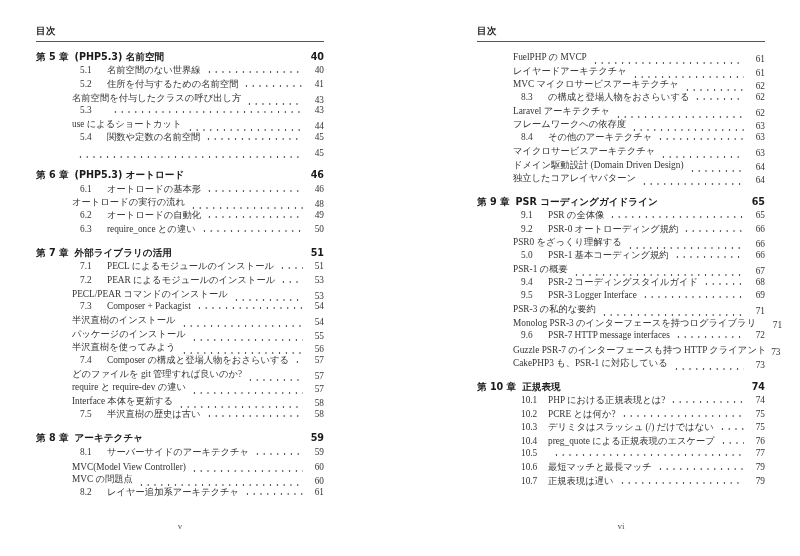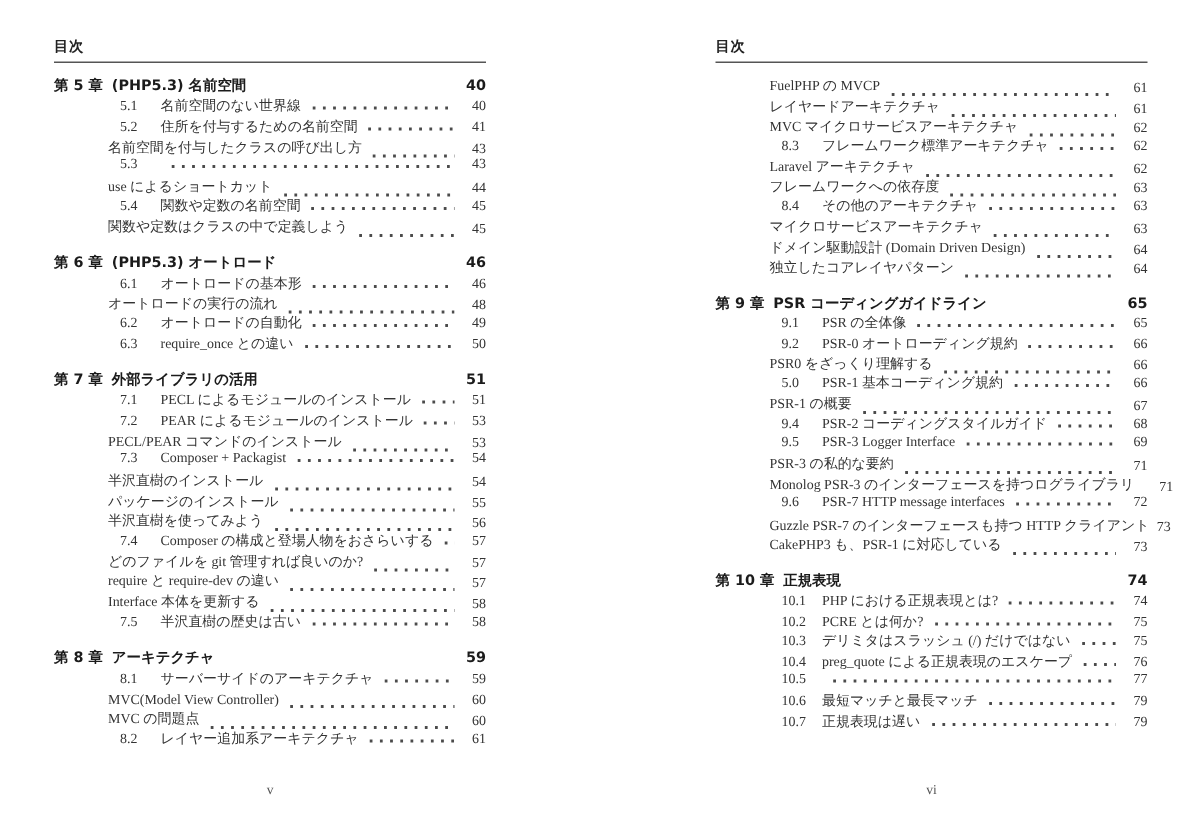--- a/index.html
+++ b/index.html
@@ -86,21 +86,20 @@
           <span class="dots"></span>
           <span class="pg">44</span>
         </div>
         <div class="row section">
           <span class="num">5.4</span>
           <span class="title">関数や定数の名前空間</span>
           <span class="dots"></span>
           <span class="pg">45</span>
         </div>
         <div class="row sub">
-          <span class="title">関数や定数はクラスの中で定義しよう</span>
           <span class="dots"></span>
           <span class="pg">45</span>
         </div>
         <div class="row chapter">
           <span class="ch-label">第 6 章</span>
           <span class="title">(PHP5.3) オートロード</span>
           <span class="fill"></span>
           <span class="pg">46</span>
         </div>
         <div class="row section">
@@ -241,21 +240,21 @@
           <span class="dots"></span>
           <span class="pg">61</span>
         </div>
         <div class="row sub">
           <span class="title">MVC マイクロサービスアーキテクチャ</span>
           <span class="dots"></span>
           <span class="pg">62</span>
         </div>
         <div class="row section">
           <span class="num">8.3</span>
-          <span class="title">フレームワーク標準アーキテクチャ</span>
+          <span class="title">の構成と登場人物をおさらいする</span>
           <span class="dots"></span>
           <span class="pg">62</span>
         </div>
         <div class="row sub">
           <span class="title">Laravel アーキテクチャ</span>
           <span class="dots"></span>
           <span class="pg">62</span>
         </div>
         <div class="row sub">
           <span class="title">フレームワークへの依存度</span>

